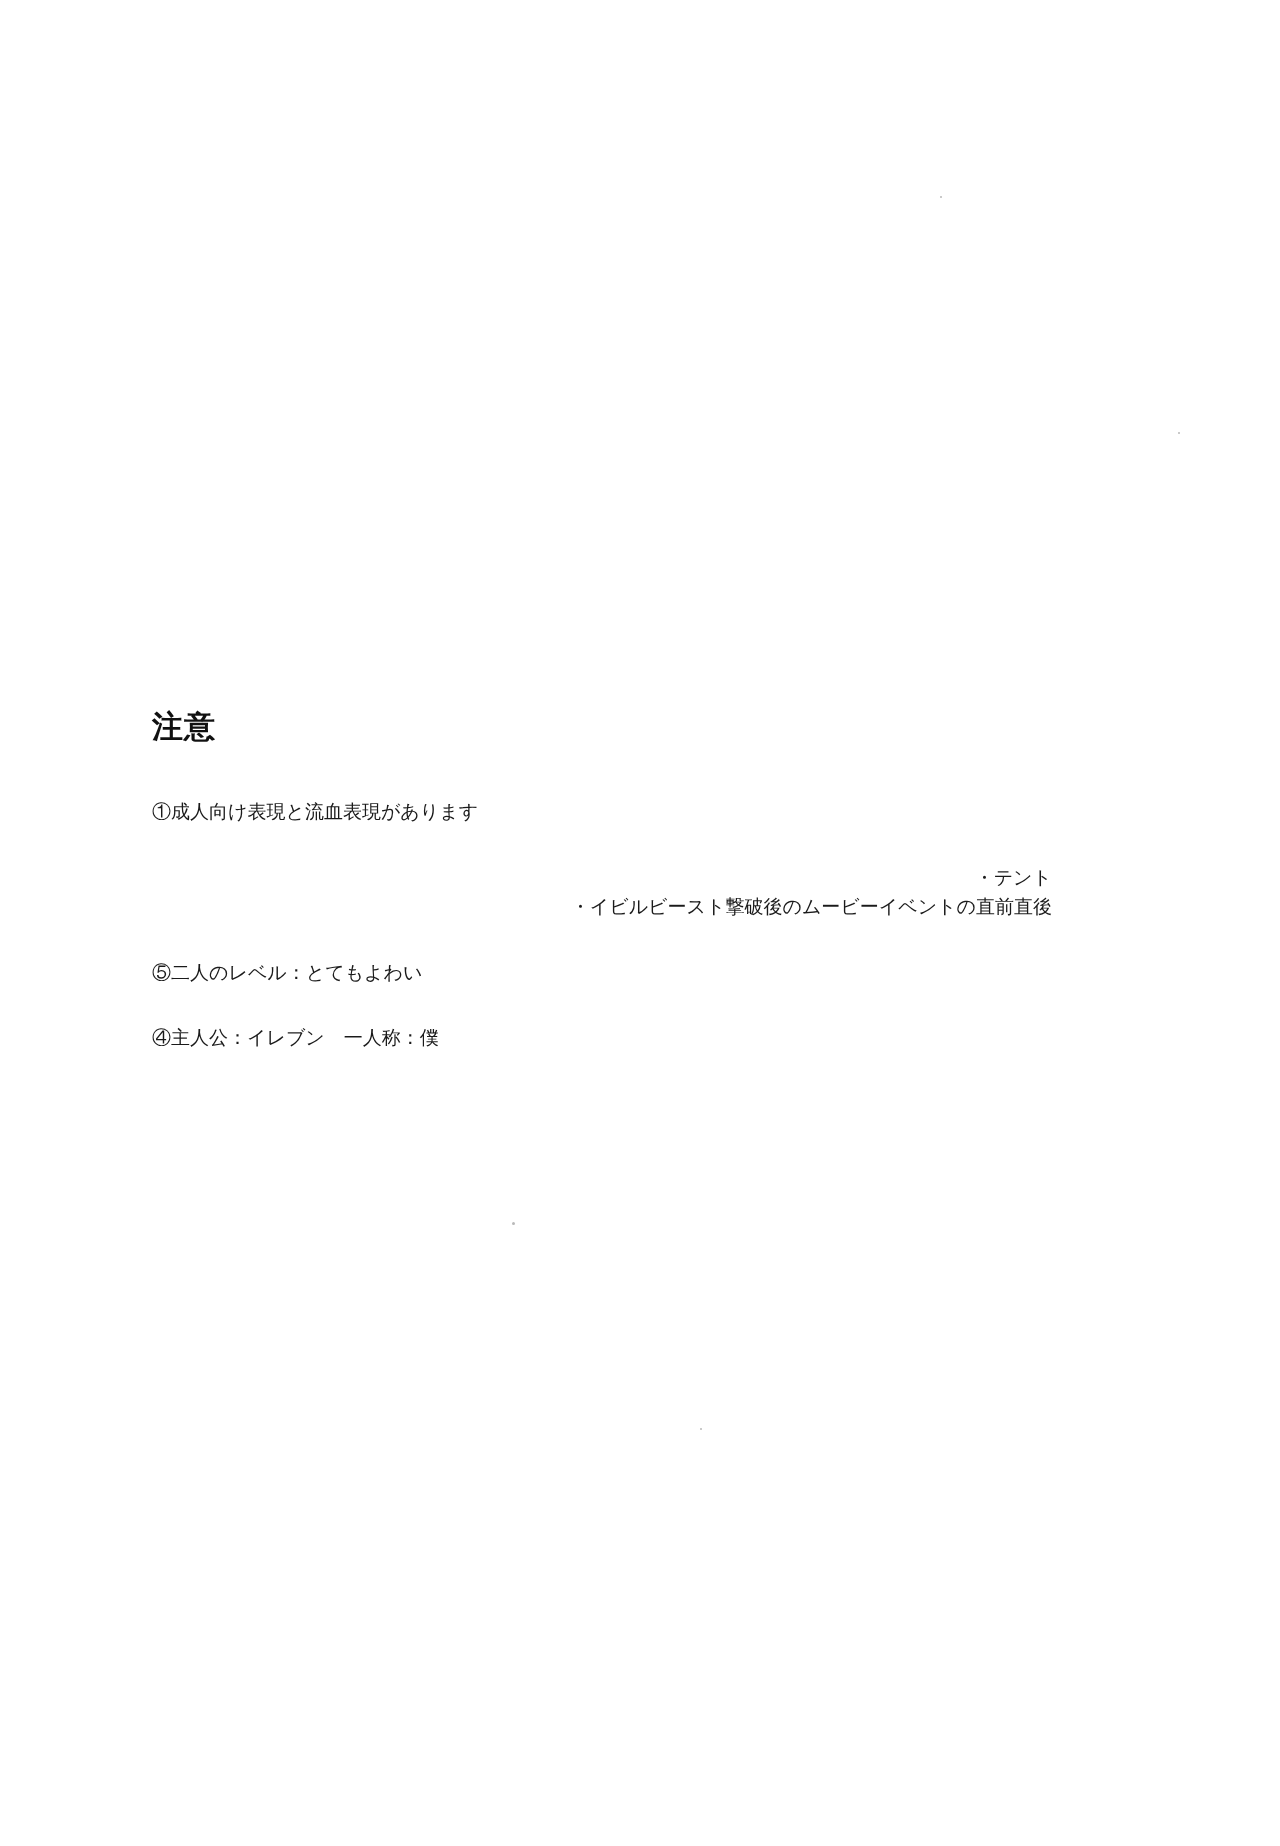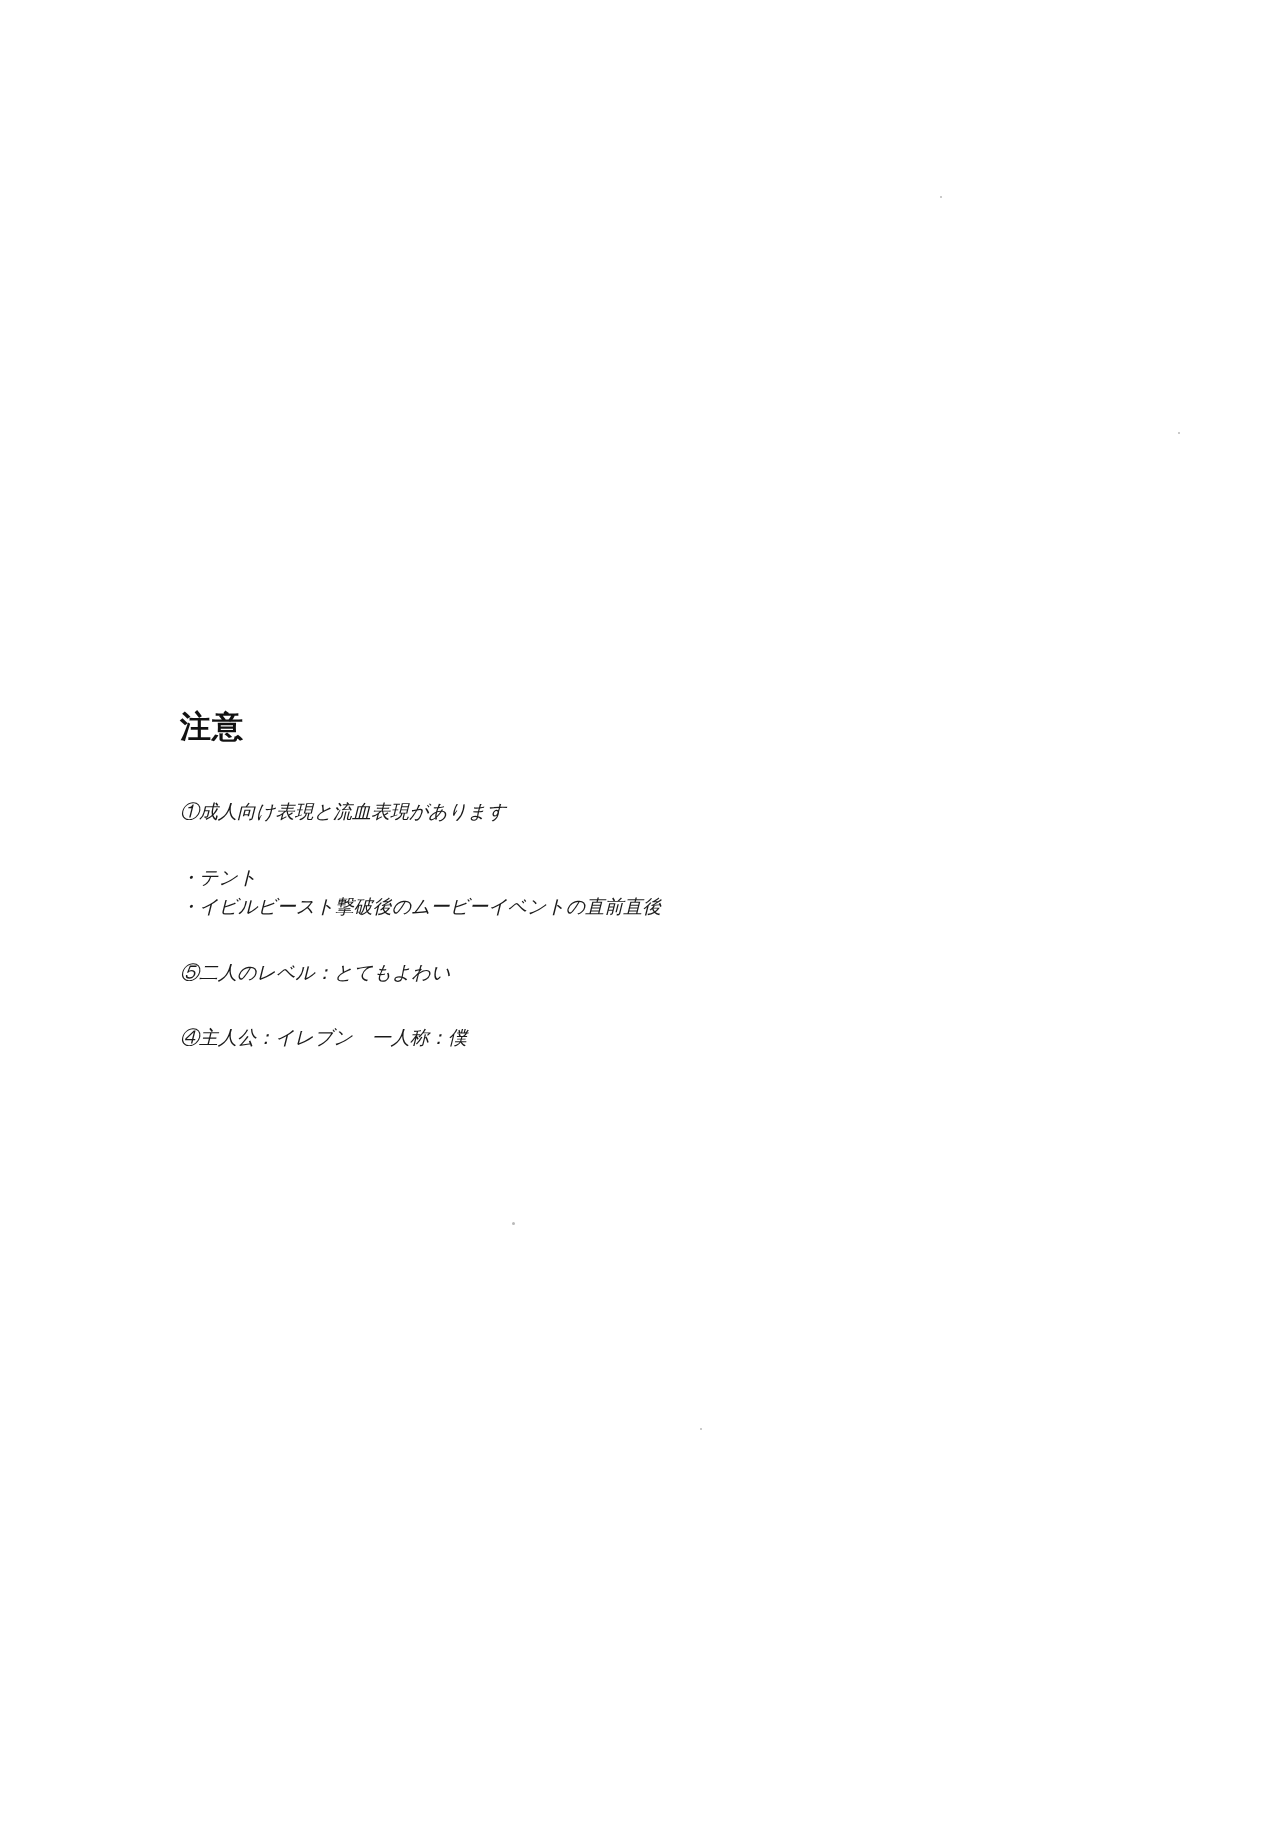--- a/index.html
+++ b/index.html
@@ -20,50 +20,49 @@
     position: absolute;
     inset: 0;
     background: #ffffff;
   }
 
   .content {
     position: absolute;
     left: 152px;
     top: 708px;
     width: 900px;
-    margin-left: 28px;
   }
 
   .notice-title {
     font-size: 31px;
     font-weight: bold;
     letter-spacing: 1px;
     color: #111111;
     margin: 0 0 52px 0;
     line-height: 1.2;
   }
 
   .notice-list {
     list-style: none;
     margin: 0;
     padding: 0;
-    font-style: italic;
   }
 
   .notice-item {
     font-size: 19px;
     line-height: 1.55;
     color: #1a1a1a;
     margin-bottom: 36px;
     white-space: pre-line;
   }
 
   .notice-item.sub-block {
     margin-bottom: 36px;
     line-height: 1.55;
+    text-align: right;
   }
 
   .speck {
     position: absolute;
     width: 2px;
     height: 2px;
     background: #b9b9b9;
     border-radius: 50%;
   }
   .speck.s1 { left: 940px; top: 196px; }

